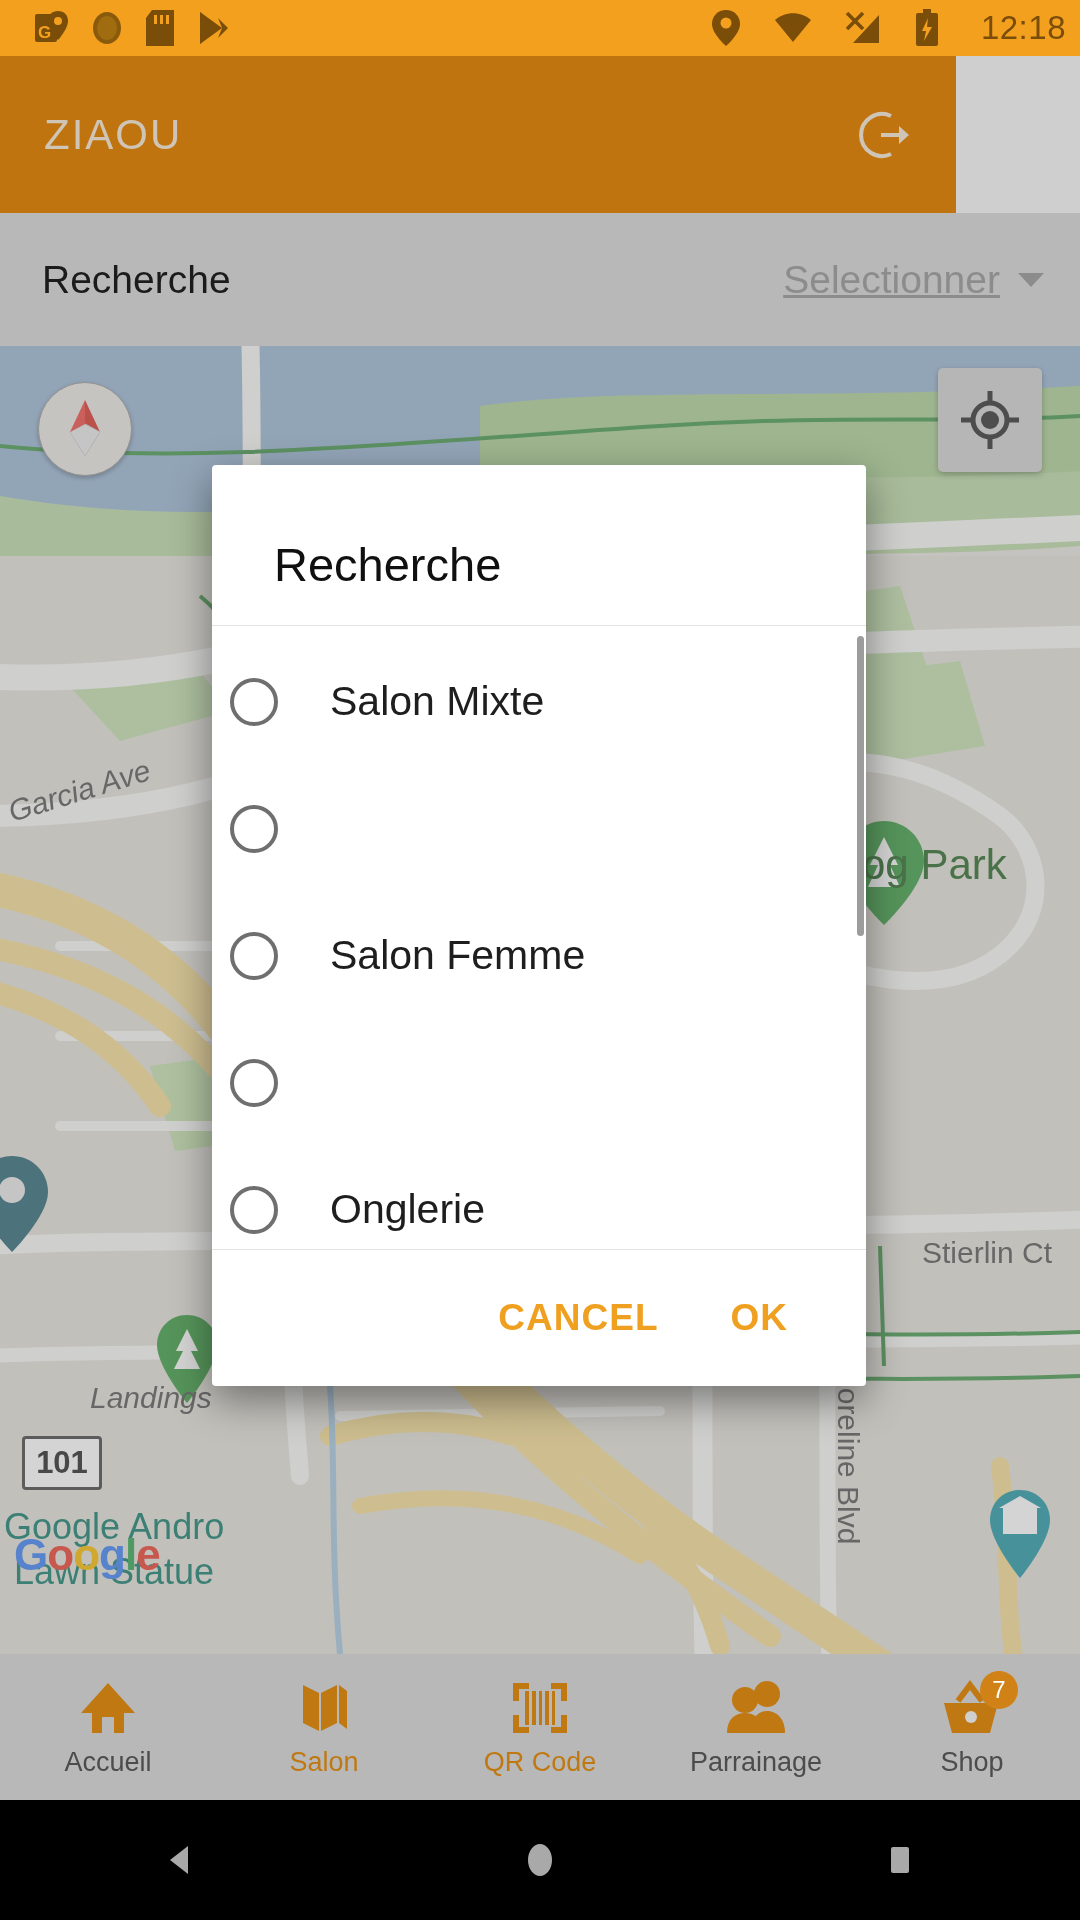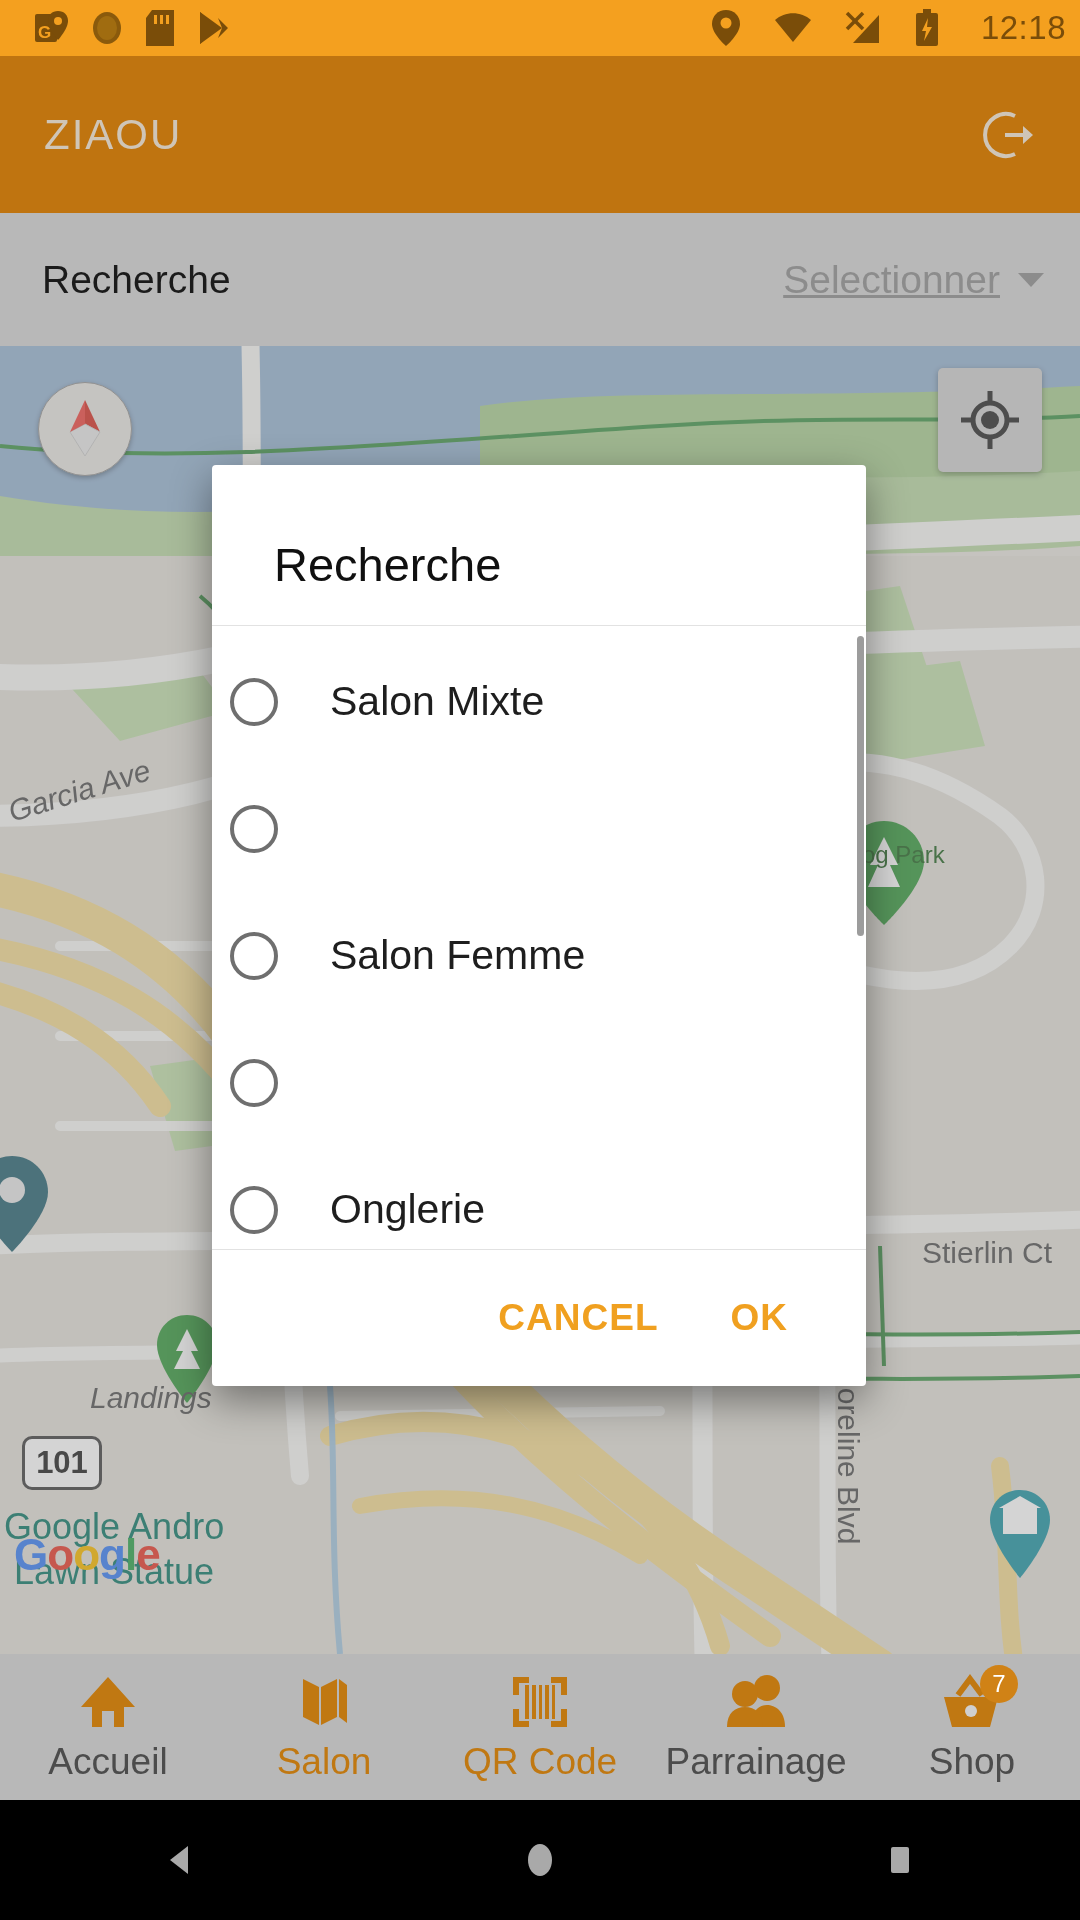--- a/index.html
+++ b/index.html
@@ -22,21 +22,21 @@
   .sb-left { display: flex; align-items: center; gap: 22px; }
   .sb-right { margin-left: auto; display: flex; align-items: center; gap: 32px; }
   .sb-ico { display:block; }
   .sb-time {
     color: #7a4d09; font-size: 33px; font-weight: 400; letter-spacing: .5px;
     margin-left: 10px;
   }
 
   
   .appbar {
-    position: absolute; top: 56px; left: 0; width: 1080px; height: 157px;
+    position: absolute; top: 56px; left: 0; width: 956px; height: 157px;
     background: #bf7410; display: flex; align-items: center;
     padding: 0 38px 0 22px; z-index: 55;
   }
   .appbar-title {
     color: #cfc5b7; font-size: 42px; letter-spacing: 2px; font-weight: 400;
     padding-left: 22px;
   }
   .appbar-action { margin-left: auto; width: 64px; height: 64px; display:flex; align-items:center; justify-content:center; }
 
   
@@ -58,21 +58,21 @@
   
   .map {
     position: absolute; top: 346px; left: 0; width: 1080px; height: 1308px;
     overflow: hidden; background: #e8e5de;
   }
   .map-svg { position:absolute; top:0; left:0; }
   .map-scrim { position:absolute; inset:0; background: rgba(130,130,130,0.34); pointer-events:none; }
 
   .map-label { position: absolute; font-family: "Liberation Sans", sans-serif; white-space: nowrap; }
   .lbl-road  { color:#5a5a5a; font-size: 30px; }
-  .lbl-park  { color:#2d6b2d; font-size: 24px; }
+  .lbl-park  { color:#2d6b2d; font-size: 42px; }
   .lbl-green { color:#197f6e; font-size: 36px; }
 
   .compass {
     position:absolute; left:38px; top:36px; width:94px; height:94px; border-radius:50%;
     background:#e9e7e2; border:1px solid #9a9a9a; box-shadow:0 2px 5px rgba(0,0,0,.3);
     display:flex; align-items:center; justify-content:center;
   }
   .mylocation {
     position:absolute; right:38px; top:22px; width:104px; height:104px; border-radius:5px;
     background:#d2d2d2; box-shadow:0 2px 6px rgba(0,0,0,.33);
@@ -83,21 +83,21 @@
     letter-spacing:-1px; font-family:"Liberation Sans", sans-serif;
   }
   .gmlogo span:nth-child(1){color:#4285F4}
   .gmlogo span:nth-child(2){color:#EA4335}
   .gmlogo span:nth-child(3){color:#FBBC05}
   .gmlogo span:nth-child(4){color:#4285F4}
   .gmlogo span:nth-child(5){color:#34A853}
   .gmlogo span:nth-child(6){color:#EA4335}
 
   .shield {
-    position:absolute; width:80px; height:54px; border:3px solid #4a4a4a; border-radius:10px;
+    position:absolute; width:80px; height:54px; border:3px solid #4a4a4a; border-radius:4px;
     background:#fff; color:#2b2b2b; font-size:31px; font-weight:700;
     display:flex; align-items:center; justify-content:center;
   }
   .dialog {
     position: absolute; left: 212px; top: 465px; width: 654px; height: 921px;
     background: #fff; border-radius: 4px; z-index: 80;
     box-shadow: 0 14px 40px rgba(0,0,0,0.42);
     display: flex; flex-direction: column;
   }
   .dialog-title {
@@ -130,21 +130,21 @@
   
   .bottomnav {
     position:absolute; left:0; top:1654px; width:1080px; height:146px;
     background:#b8b8b8; display:flex; z-index:90;
   }
   .nav-item {
     flex:1; display:flex; flex-direction:column; align-items:center; justify-content:center; gap:8px;
     position:relative;
   }
   .nav-icon { height: 62px; display:flex; align-items:center; justify-content:center; position:relative; }
-  .nav-label { font-size: 37px; }
+  .nav-label { font-size: 27px; }
   .nav-label.active { color:#c07812; }
   .nav-label.inactive { color:#4c4c4c; }
   .badge {
     position:absolute; right:-14px; top:-6px; min-width:38px; height:38px; border-radius:50%;
     background:#d08216; color:#fff; font-size:24px; display:flex; align-items:center; justify-content:center;
     padding: 0 6px;
   }
 
   
   .androidnav {

